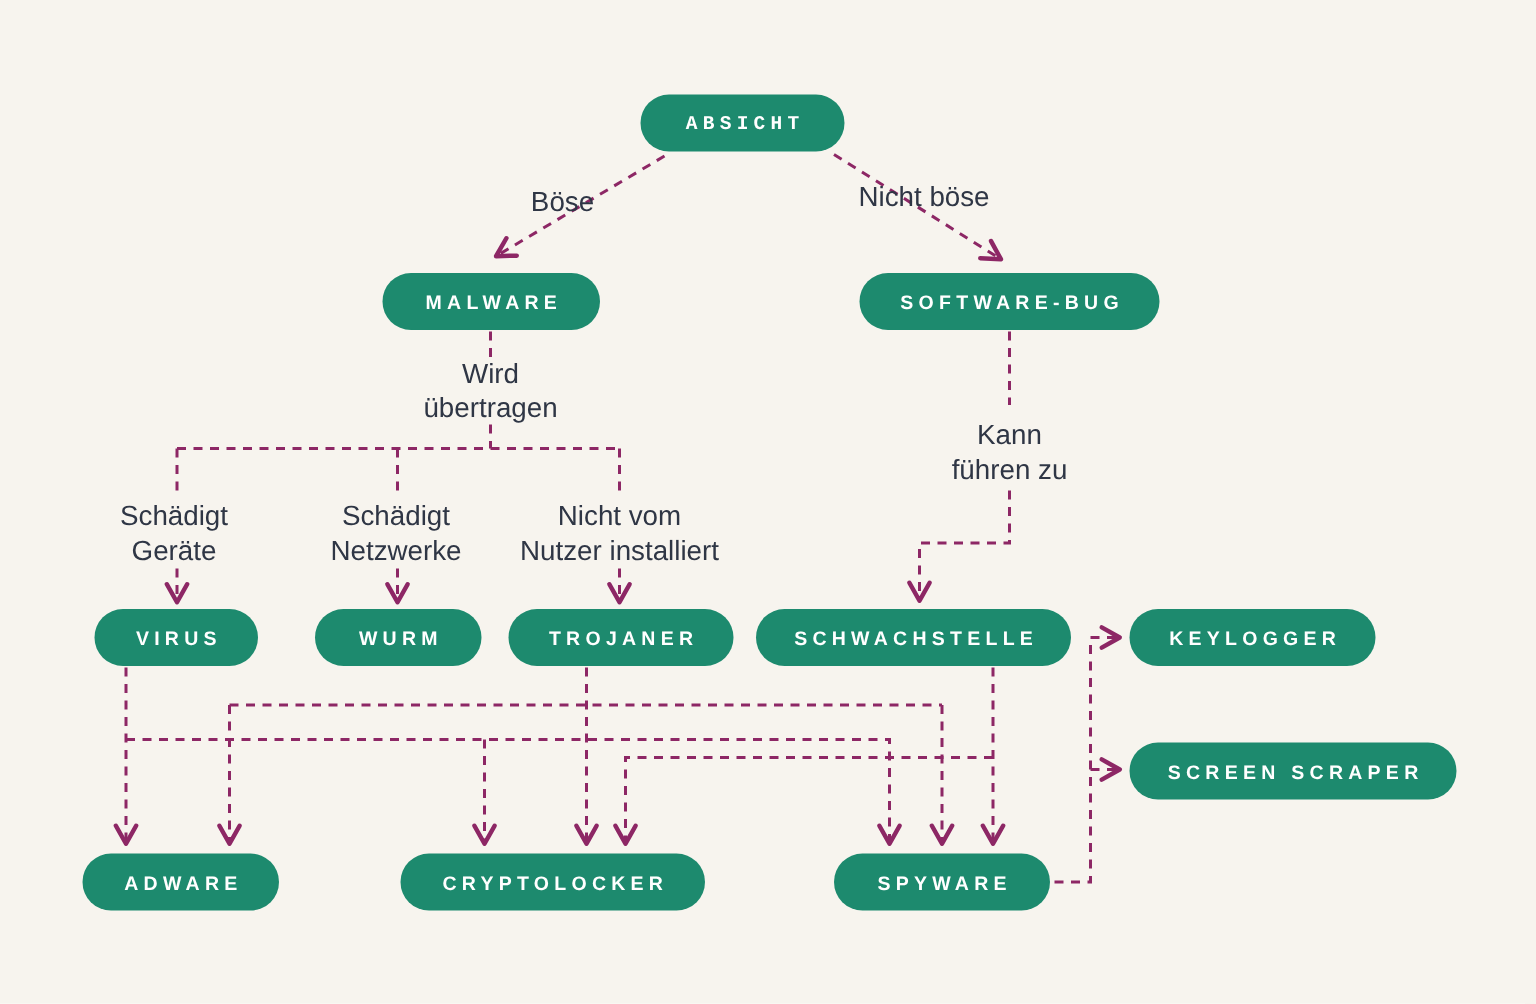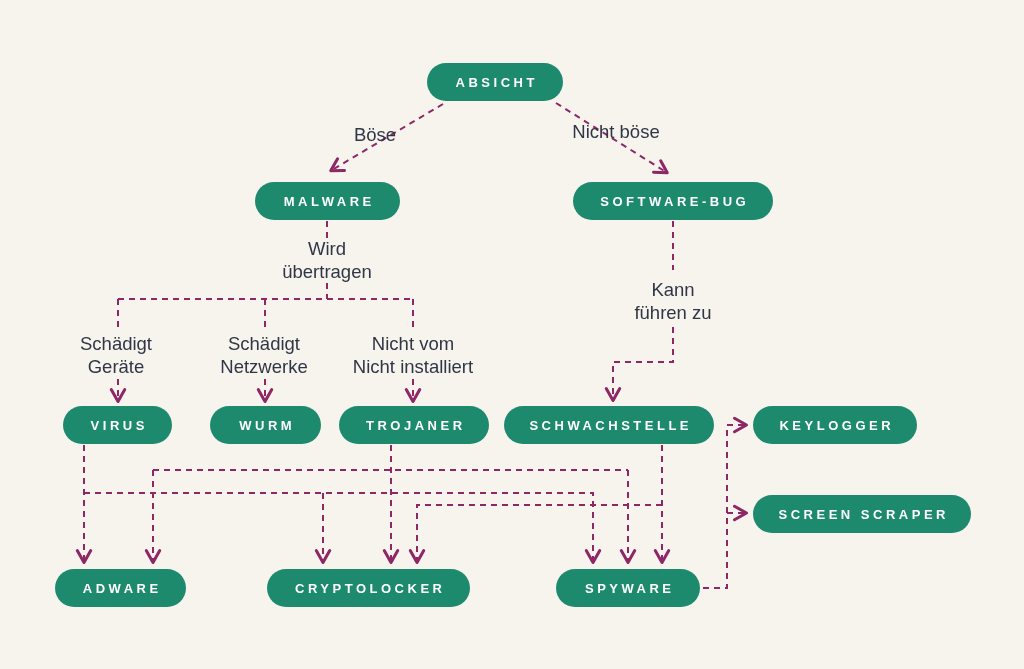--- a/index.html
+++ b/index.html
@@ -104,21 +104,21 @@
     <path class="edge" d="M 153 470 V 561" marker-end="url(#arrow)"></path>
     <path class="edge" d="M 628 470 V 561" marker-end="url(#arrow)"></path>
 
     <path class="edge" d="M 662 445 V 561" marker-end="url(#arrow)"></path>
     <path class="edge" d="M 662 505 H 417 V 561" marker-end="url(#arrow)"></path>
 
     <path class="edge" d="M 703 588 H 727 V 425 H 745" marker-end="url(#arrow)"></path>
     <path class="edge" d="M 727 513 H 745" marker-end="url(#arrow)"></path>
   </svg>
 
-  <div class="node" style="left:427px;top:63px;width:136px;">
+  <div class="node" style="left:427px;top:63px;width:136px;font-family:Liberation Mono, monospace;">
     <span>ABSICHT</span>
   </div>
   <div class="node" style="left:255px;top:182px;width:145px;">
     <span>MALWARE</span>
   </div>
   <div class="node" style="left:573px;top:182px;width:200px;">
     <span>SOFTWARE-BUG</span>
   </div>
   <div class="node" style="left:63px;top:406px;width:109px;">
     <span>VIRUS</span>
@@ -161,20 +161,20 @@
   <div class="elabel" style="left:116px;top:355px;">
     <div>Schädigt</div>
     <div>Geräte</div>
   </div>
   <div class="elabel" style="left:264px;top:355px;">
     <div>Schädigt</div>
     <div>Netzwerke</div>
   </div>
   <div class="elabel" style="left:413px;top:355px;">
     <div>Nicht vom</div>
-    <div>Nicht installiert</div>
+    <div>Nutzer installiert</div>
   </div>
   <div class="elabel" style="left:673px;top:301px;">
     <div>Kann</div>
     <div>führen zu</div>
   </div>
 
 </div>
 
 </body></html>

